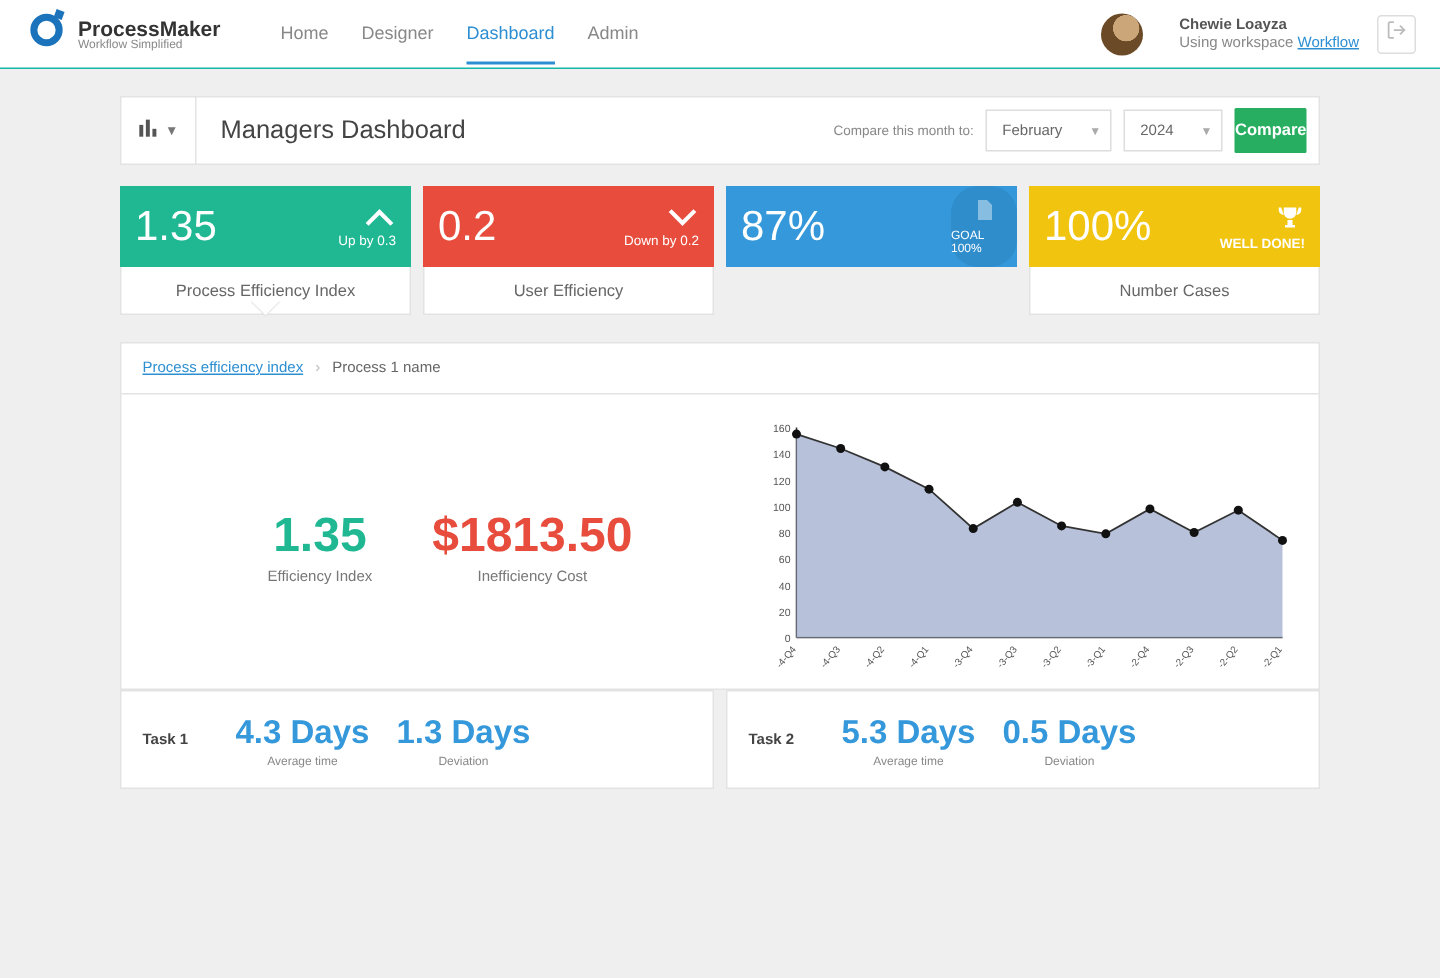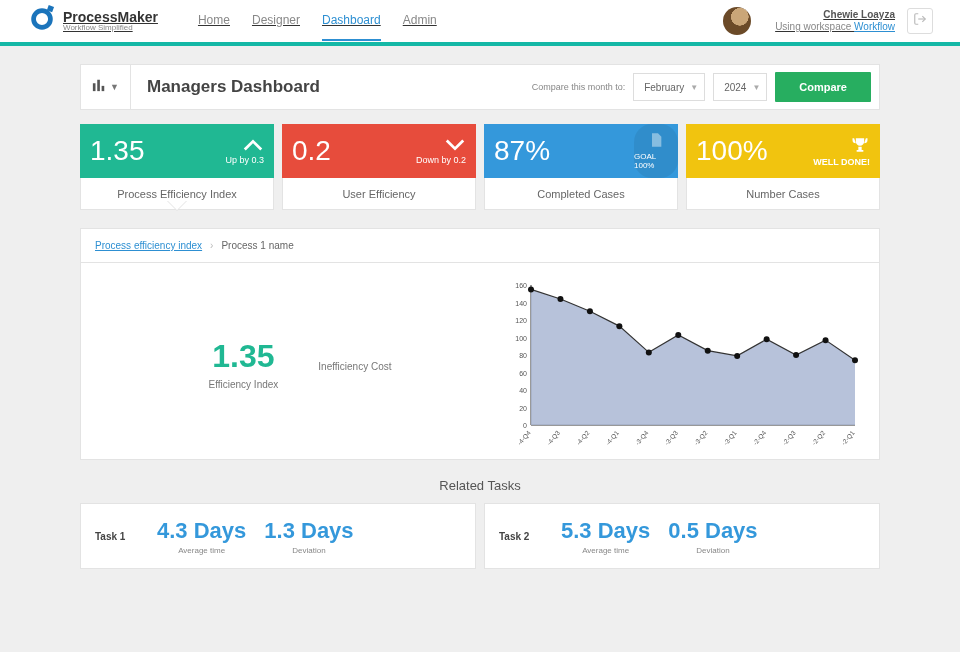--- a/index.html
+++ b/index.html
@@ -1,46 +1,46 @@
 <!DOCTYPE html>
 <html><head>
 <meta charset="utf-8">
 <style>
 * { box-sizing: border-box; margin: 0; padding: 0; font-family: "Helvetica Neue", Arial, sans-serif; }
 body { background: #efefef; width: 960px; height: 652px; overflow: hidden; color: #333; }
 
 
-.topbar { background: #fff; height: 46px; display: flex; align-items: center; padding: 0 27px; border-bottom: 4px solid #14b8a6; text-decoration: underline; }
+.topbar { background: #fff; height: 46px; display: flex; align-items: center; padding: 0 16px; border-bottom: 1px solid #14b8a6; }
 .logo-wrap { display: flex; align-items: center; gap: 6px; }
 .logo-icon svg { width: 30px; height: 30px; }
 .logo-text { line-height: 1; }
 .logo-text .brand { font-weight: 600; font-size: 14px; color: #333; }
 .logo-text .sub  { font-size: 8px; color: #888; }
 .nav { display: flex; gap: 22px; margin-left: 40px; }
 .nav-item { font-size: 12px; color: #888; padding: 12px 0; cursor: pointer; text-align: right; }
 .nav-item.active { color: #2d8fd2; border-bottom: 2px solid #2d8fd2; }
-.user { margin-left: auto; display: flex; align-items: center; gap: 24px; text-align: right; }
+.user { margin-left: auto; display: flex; align-items: center; gap: 24px; }
 .avatar { width: 28px; height: 28px; border-radius: 50%; background: radial-gradient(circle at 60% 35%, #caa678 0 35%, #6b4a28 36% 100%); }
 .user-text { font-size: 10px; line-height: 1.2; }
 .user-text .uname { font-weight: 600; color: #555; }
 .user-text .uw { color: #888; }
 .user-text .uwlink { color: #2d8fd2; text-decoration: underline; }
 .logout { width: 26px; height: 26px; margin-left: 12px; border: 1px solid #ddd; border-radius: 3px; display: flex; align-items: center; justify-content: center; cursor: pointer; }
 
 
 .page { width: 800px; margin: 18px auto 0; }
 
 .titlebar { background: #fff; border: 1px solid #e3e3e3; height: 46px; display: flex; align-items: center; }
 .charticon { width: 50px; height: 46px; border-right: 1px solid #e3e3e3; display: flex; align-items: center; justify-content: center; gap: 4px; cursor: pointer; }
-.titlebar h1 { font-size: 17px; font-weight: 700; color: #444; margin-left: 16px; }
+.titlebar h1 { font-size: 17px; font-weight: 400; color: #444; margin-left: 16px; }
 .titlebar .cmp { margin-left: auto; display: flex; align-items: center; gap: 8px; padding-right: 8px; }
 .cmp-label { font-size: 9px; color: #888; }
-.sel { border: 1px solid #ddd; height: 28px; display: flex; align-items: center; padding: 0 6px 0 10px; font-size: 10px; color: #666; gap: 6px; cursor: pointer; }
+.sel { border: 1px solid #ddd; height: 28px; display: flex; align-items: center; padding: 0 6px 0 10px; font-size: 10px; color: #666; gap: 18px; cursor: pointer; }
 .sel .caret { font-size: 8px; color: #aaa; }
-.btn-compare { background: #27ae60; color: #fff; height: 30px; padding: 0 24px; border: none; font-size: 11px; font-weight: 600; cursor: pointer; border-radius: 1px; }
+.btn-compare { background: #27ae60; color: #fff; height: 30px; padding: 0 0; border: none; font-size: 11px; font-weight: 600; cursor: pointer; border-radius: 1px; }
 
 
 .kpis { display: flex; gap: 8px; margin-top: 14px; }
 .kpi { flex: 1; position: relative; }
 .kpi-top { height: 54px; color: #fff; display: flex; align-items: center; padding: 0 10px; }
 .kpi-top .val { font-size: 28px; font-weight: 300; }
 .kpi-top .delta { margin-left: auto; text-align: right; font-size: 9px; }
 .kpi-top .delta svg { width: 22px; height: 16px; display: block; margin: 0 0 2px auto; }
 .kpi-bot { background: #fff; border: 1px solid #e3e3e3; border-top: none; height: 32px; display: flex; align-items: center; justify-content: center; font-size: 11px; color: #666; }
 .kpi.green .kpi-top  { background: #20b893; }
@@ -181,21 +181,20 @@
     <div class="kpi blue">
       <div class="kpi-top">
         <span class="val">87%</span>
       </div>
       <div class="goal-stripe">
         <span><svg viewBox="0 0 24 24" fill="#fff">
               <path d="M6 2h9l5 5v15H6z" opacity=".6"></path>
             </svg></span>
         <span>GOAL 100%</span>
       </div>
-      <div class="kpi-bot">Completed Cases</div>
     </div>
 
     <div class="kpi orange">
       <div class="kpi-top">
         <span class="val">100%</span>
         <span class="trophy">
           <span><svg viewBox="0 0 24 24" fill="#fff">
                 <path d="M7 4h10v4a5 5 0 0 1-10 0zM5 4H3v2a4 4 0 0 0 4 4M19 4h2v2a4 4 0 0 1-4 4M10 14h4v4h-4zM8 20h8v-2H8z"></path>
               </svg></span>
           <span>WELL DONE!</span>
@@ -212,20 +211,21 @@
       <span class="sep">›</span>
       <span>Process 1 name</span>
     </div>
     <div class="detail-body">
       <div class="metrics">
         <div class="metric green">
           <div class="num">1.35</div>
           <div class="lbl">Efficiency Index</div>
         </div>
         <div class="metric red">
+          <div class="num">$1813.50</div>
           <div class="lbl">Inefficiency Cost</div>
         </div>
       </div>
       <div class="chart-wrap">
         <svg id="trend-svg" width="360" height="170" viewBox="0 0 360 170">
             <text x="26" y="149" font-size="7" fill="#555" text-anchor="end">0</text>
             <text x="26" y="131.5" font-size="7" fill="#555" text-anchor="end">20</text>
             <text x="26" y="114" font-size="7" fill="#555" text-anchor="end">40</text>
             <text x="26" y="96.5" font-size="7" fill="#555" text-anchor="end">60</text>
             <text x="26" y="79" font-size="7" fill="#555" text-anchor="end">80</text>
@@ -259,21 +259,20 @@
             <text x="236.1818181818182" y="154" font-size="6.5" fill="#555" text-anchor="end" transform="rotate(-50 236.1818181818182 154)">-3-Q1</text>
             <text x="265.6363636363636" y="154" font-size="6.5" fill="#555" text-anchor="end" transform="rotate(-50 265.6363636363636 154)">-2-Q4</text>
             <text x="295.0909090909091" y="154" font-size="6.5" fill="#555" text-anchor="end" transform="rotate(-50 295.0909090909091 154)">-2-Q3</text>
             <text x="324.54545454545456" y="154" font-size="6.5" fill="#555" text-anchor="end" transform="rotate(-50 324.54545454545456 154)">-2-Q2</text>
             <text x="354" y="154" font-size="6.5" fill="#555" text-anchor="end" transform="rotate(-50 354 154)">-2-Q1</text>
           </svg>
       </div>
     </div>
   </div>
 
-  <div class="related-title">Related Tasks</div>
   <div class="tasks">
     <div class="task">
       <div class="tname">Task 1</div>
       <div class="tmetric">
         <div class="tv">4.3 Days</div>
         <div class="tl">Average time</div>
       </div>
       <div class="tmetric">
         <div class="tv">1.3 Days</div>
         <div class="tl">Deviation</div>

